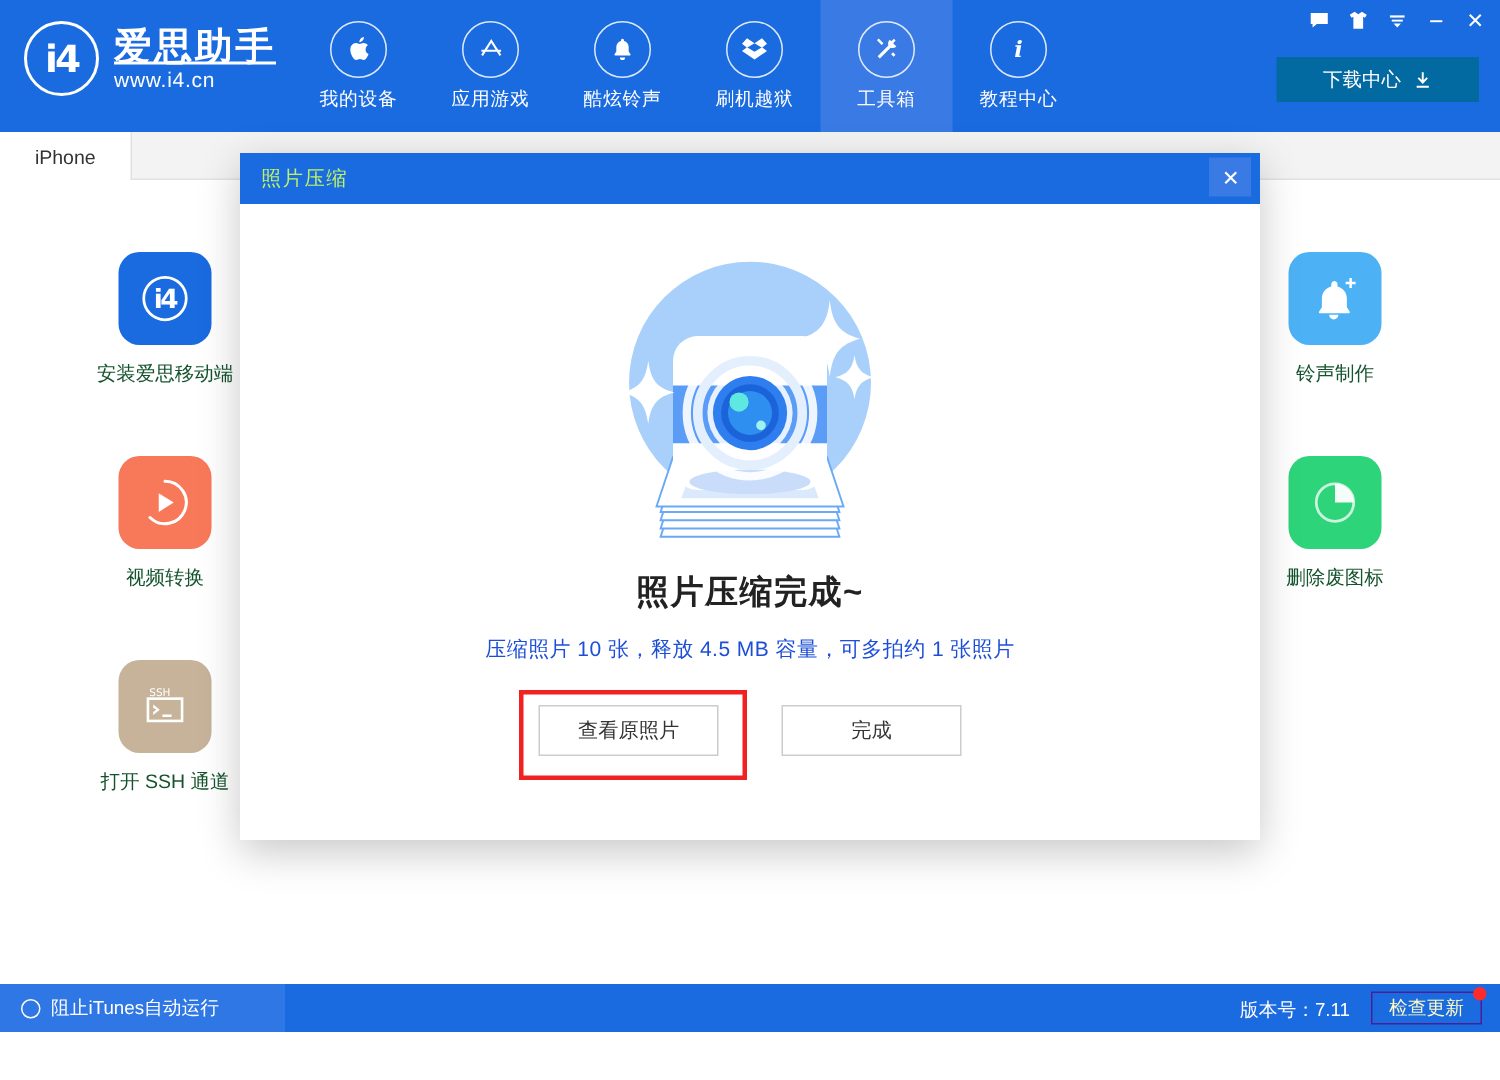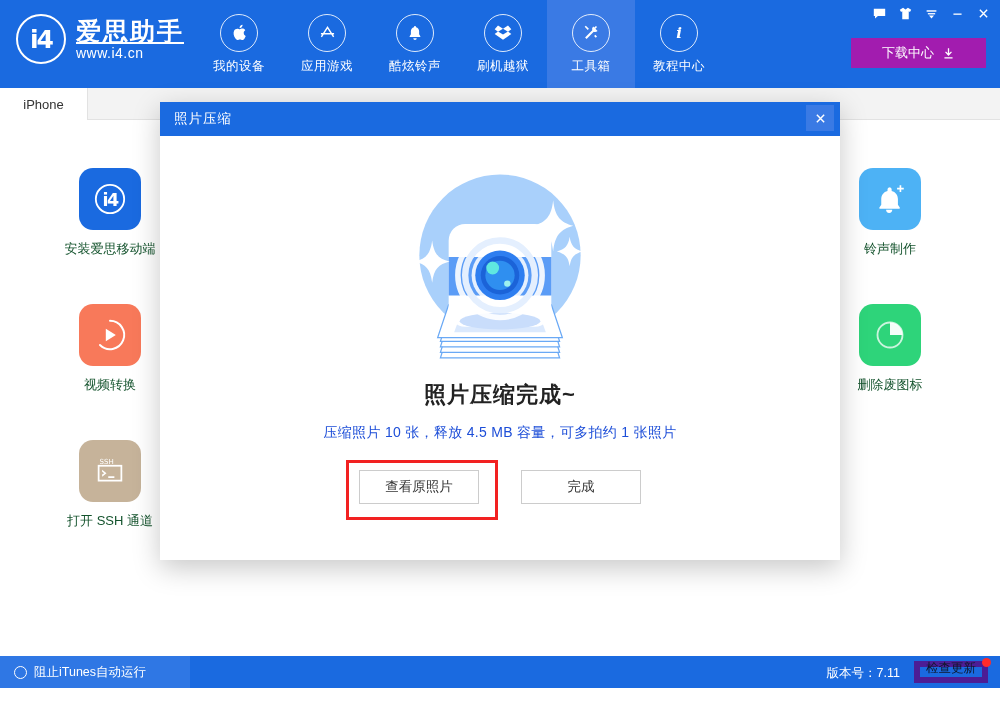--- a/index.html
+++ b/index.html
@@ -51,21 +51,21 @@
   .nav-ico {
     width: 38px; height: 38px; border-radius: 50%;
     border: 1.5px solid rgba(255,255,255,0.85);
     display: flex; align-items: center; justify-content: center;
   }
   .nav-label { font-size: 12.5px; letter-spacing: 0.5px; }
 
   .dlcenter {
     position: absolute; right: 14px; top: 38px;
     width: 135px; height: 30px;
-    background: #a21caf; color: #fff; font-size: 13px;
+    background: #0369a1; color: #fff; font-size: 13px;
     display: flex; align-items: center; justify-content: center; gap: 8px;
     cursor: pointer;
   }
 
   
   .content {
     position: absolute; left: 0; top: 88px; width: 1000px; height: 600px;
     background: #ffffff;
   }
   .tabstrip {
@@ -100,21 +100,21 @@
   
   .modal-shadow {
     position: absolute; left: 160px; top: 102px; width: 680px; height: 458px;
     box-shadow: 0 8px 26px rgba(0,0,0,0.22);
   }
   .modal {
     position: absolute; left: 160px; top: 102px; width: 680px; height: 458px;
     background: #ffffff;
   }
   .modal-head {
-    height: 34px; background: #1a6ae0; color: #ffffff;
+    height: 34px; background: #1a6ae0; color: #bef264;
     display: flex; align-items: center; position: relative;
   }
   .modal-title { font-size: 13.5px; margin-left: 14px; letter-spacing: 1px; }
   .modal-close {
     position: absolute; right: 6px; top: 3px; width: 28px; height: 26px;
     background: #3a7ae4; color: #fff;
     display: flex; align-items: center; justify-content: center; cursor: pointer;
   }
   .modal-body {
     height: 424px; display: flex; flex-direction: column; align-items: center;
@@ -154,23 +154,23 @@
     width: 13px; height: 13px; border-radius: 50%;
     border: 1.5px solid #ffffff;
   }
   .itunes-text { color: #fff; font-size: 12.5px; }
   .version-text {
     position: absolute; right: 100px; top: 9px;
     color: #ffffff; font-size: 12.5px;
   }
   .update-btn {
     position: absolute; right: 12px; top: 5px;
-    width: 74px; height: 22px; border: 6px solid #4c1d95;
-    color: #0f172a; font-size: 12.5px;
-    display: flex; align-items: flex-end; justify-content: center;
+    width: 74px; height: 22px; border: 1px solid #4c1d95;
+    color: #fef9c3; font-size: 12.5px;
+    display: flex; align-items: center; justify-content: center;
     cursor: pointer;
   }
   .red-dot {
     position: absolute; right: 9px; top: 2px;
     width: 9px; height: 9px; border-radius: 50%; background: #ff2b2b;
   }
 </style>
 </head>
 <body>
 

